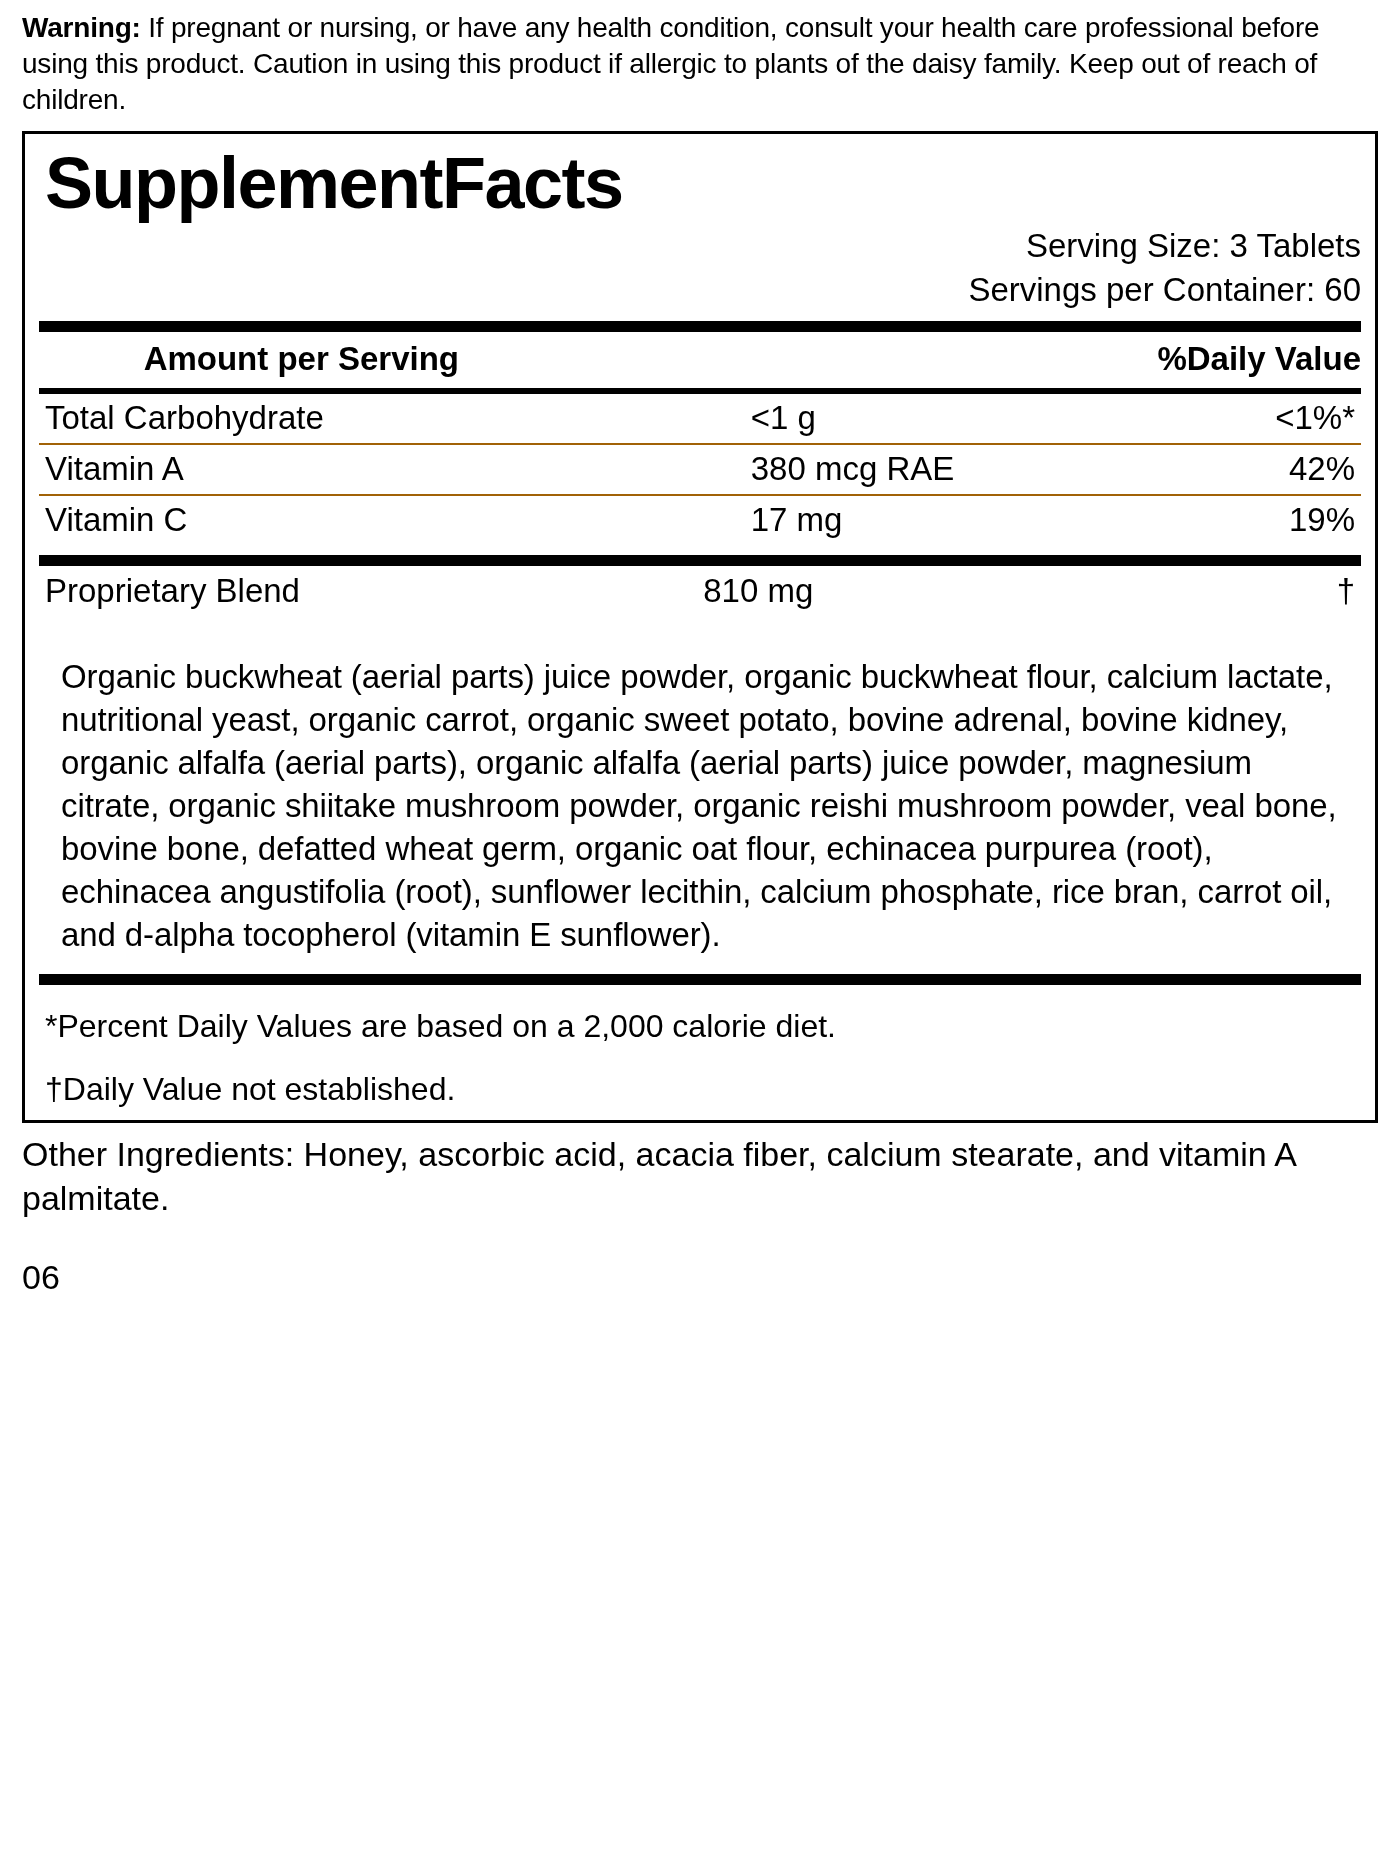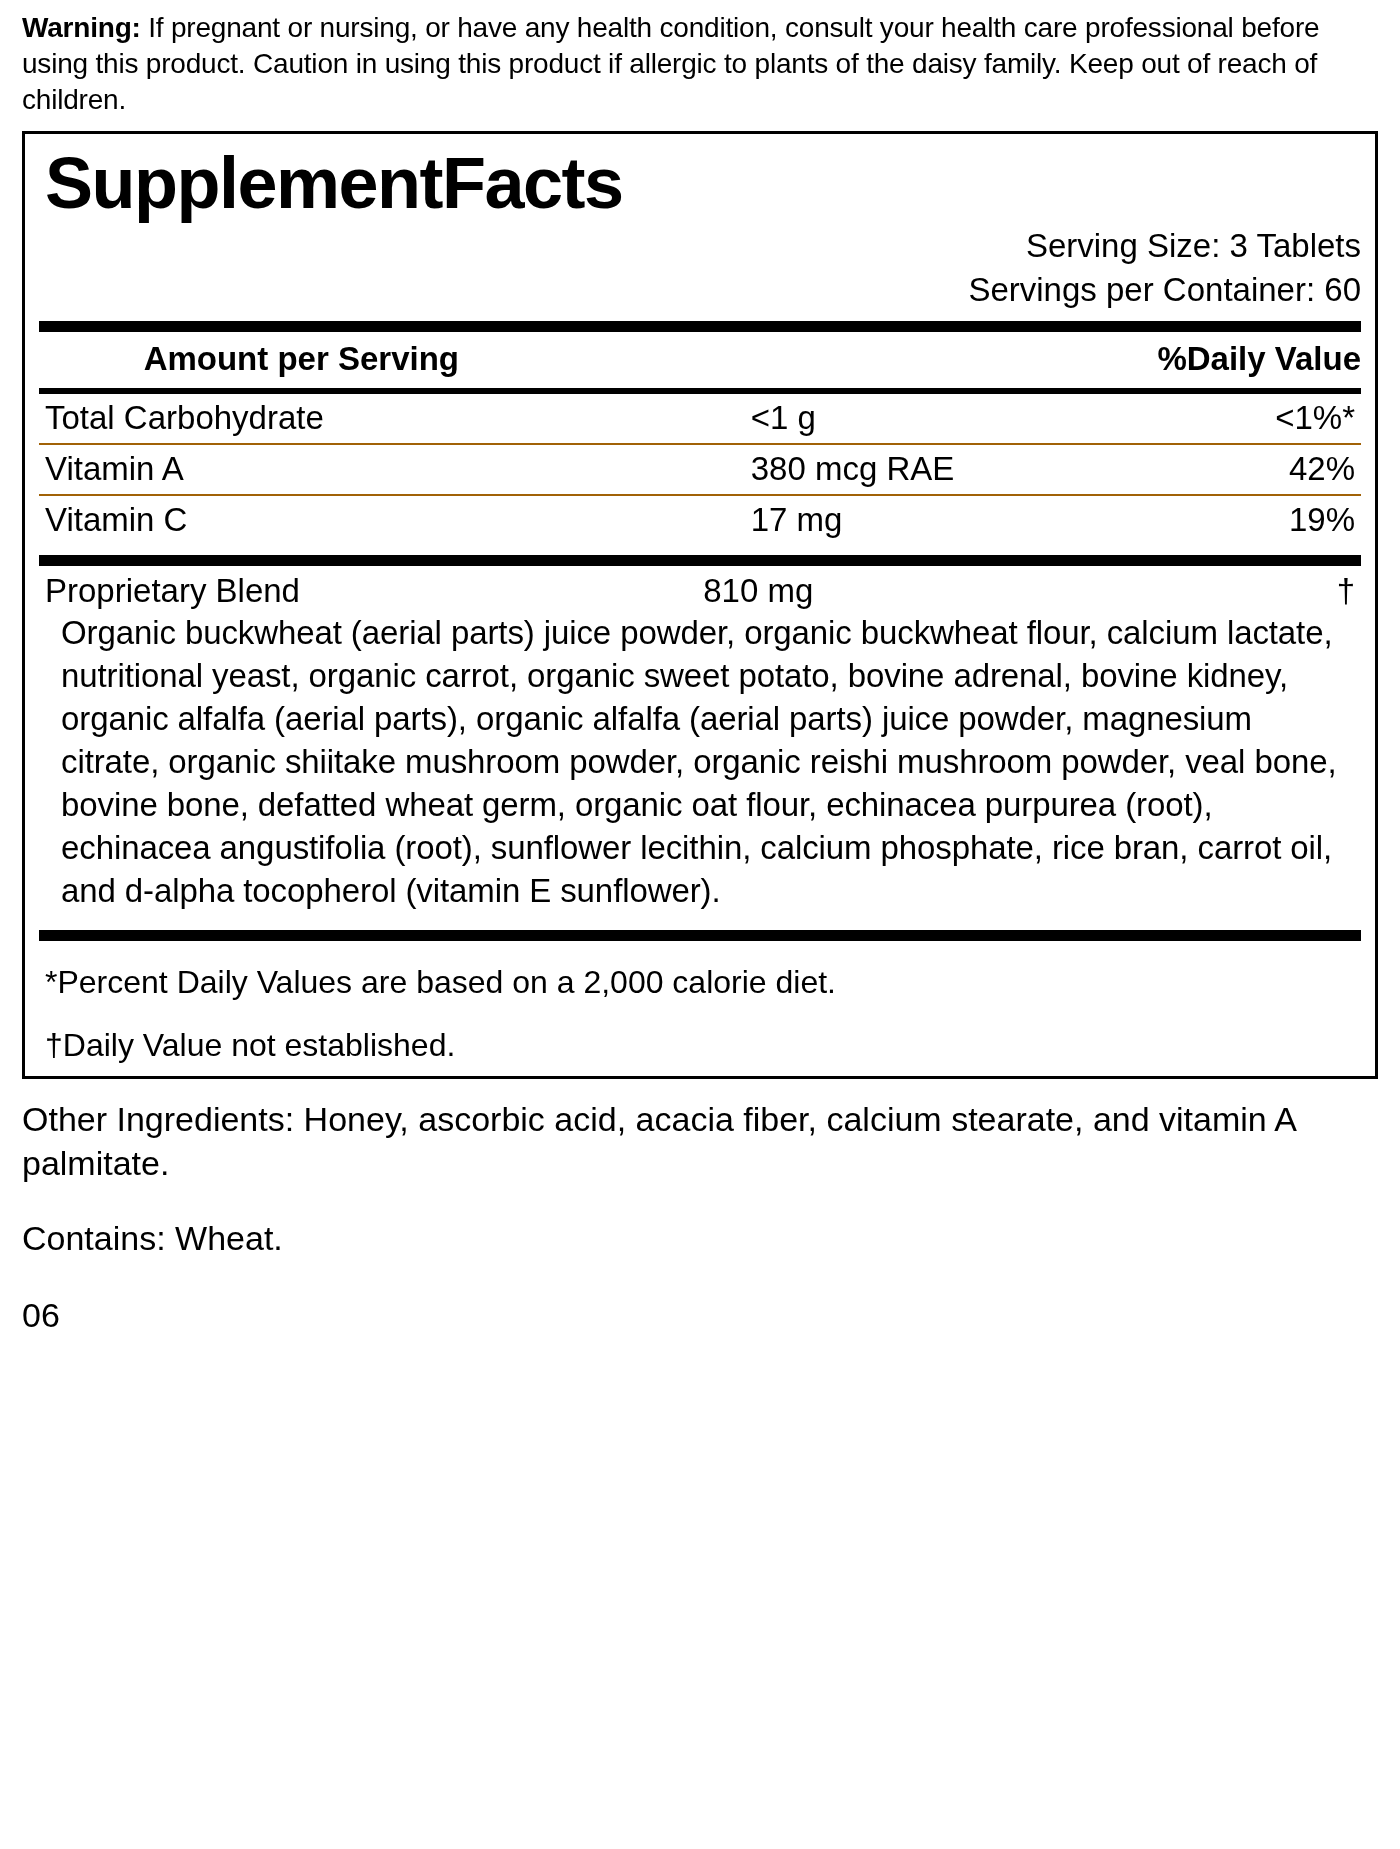--- a/index.html
+++ b/index.html
@@ -95,33 +95,34 @@
   }
   .blend-name { flex: 0 0 auto; }
   .blend-amt { flex: 1 1 auto; text-align: center; padding-right: 120px;}
   .blend-dagger { flex: 0 0 auto; }
 
   .blend-ingredients {
     font-size: 33px;
     line-height: 1.3;
     padding: 2px 6px 8px 22px;
     letter-spacing: -0.1px;
+    margin-top: 44px;
   }
 
   .footnotes {
     font-size: 32px;
     line-height: 1.32;
     padding: 20px 6px 0 6px;
   }
 
   
   .other {
     font-size: 34px;
     line-height: 1.3;
-    margin-top: 18px;
+    margin-top: 9px;
     max-width: 1340px;
   }
   .contains {
     font-size: 34px;
     margin-top: 22px;
   }
   .code {
     font-size: 34px;
     margin-top: 38px;
   }
@@ -190,16 +191,15 @@
     <div class="blend-ingredients">Organic buckwheat (aerial parts) juice powder, organic buckwheat flour, calcium lactate, nutritional yeast, organic carrot, organic sweet potato, bovine adrenal, bovine kidney, organic alfalfa (aerial parts), organic alfalfa (aerial parts) juice powder, magnesium citrate, organic shiitake mushroom powder, organic reishi mushroom powder, veal bone, bovine bone, defatted wheat germ, organic oat flour, echinacea purpurea (root), echinacea angustifolia (root), sunflower lecithin, calcium phosphate, rice bran, carrot oil, and d-alpha tocopherol (vitamin E sunflower).</div>
 
     <div class="rule-thick"></div>
 
     <div class="footnotes">*Percent Daily Values are based on a 2,000 calorie diet.</div>
     <div class="footnotes">†Daily Value not established.</div>
 
   </div>
 
   <p class="other">Other Ingredients: Honey, ascorbic acid, acacia fiber, calcium stearate, and vitamin A palmitate.</p>
-  <p class="contains">Contains: Wheat.</p>
   <p class="code">06</p>
 
 </div>
 
 </body></html>

